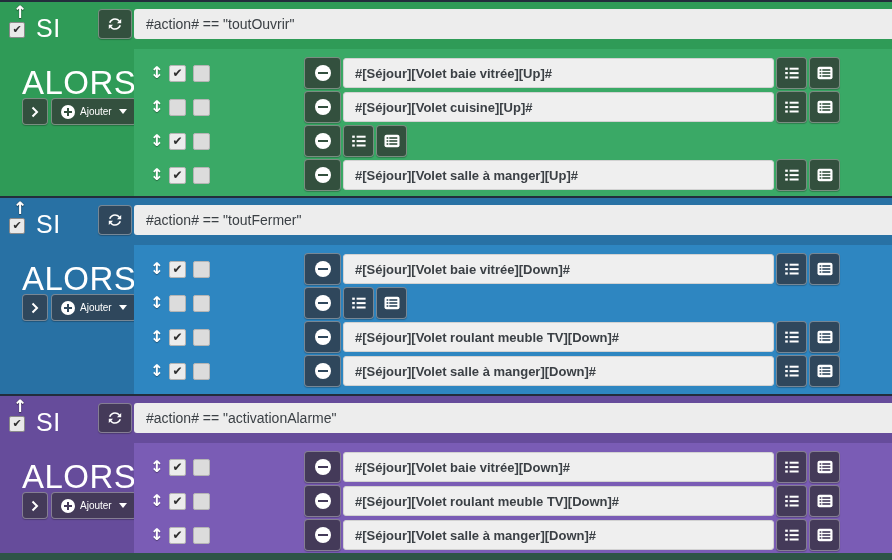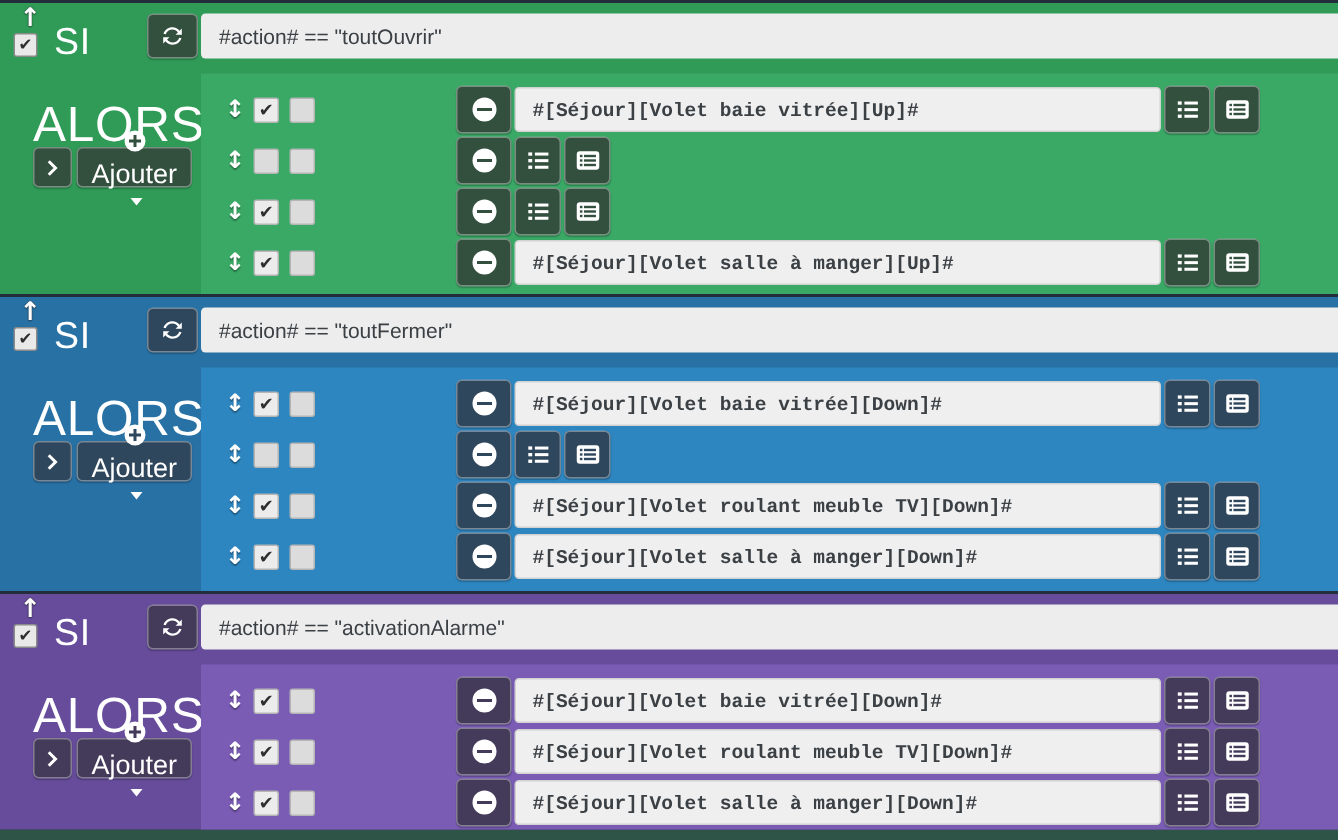--- a/index.html
+++ b/index.html
@@ -53,21 +53,21 @@
     font-size:14px;color:#3b4045;padding:0 12px;
     box-sizing:border-box;
     font-family:"Liberation Sans","DejaVu Sans",sans-serif;
   }
   .then-label{
     position:absolute;left:22px;top:62px;
     color:#fff;font-size:33px;letter-spacing:.5px;
   }
   .btn-row{position:absolute;left:22px;top:96px;display:flex;gap:3px;}
   .chev-btn{width:26px;height:27px;}
-  .add-btn{height:27px;padding:0 9px;color:#fff;font-size:18px;gap:5px;flex-direction:column;}
+  .add-btn{height:27px;padding:0 9px;color:#fff;font-size:10px;gap:5px;}
   .plus-circle{
     position:relative;width:14px;height:14px;border-radius:50%;background:#fff;flex:0 0 auto;
   }
   .plus-circle::before,.plus-circle::after{
     content:"";position:absolute;background:var(--btn);
   }
   .plus-circle::before{left:3px;right:3px;top:6px;height:2px;}
   .plus-circle::after{top:3px;bottom:3px;left:6px;width:2px;}
   .caret{
     width:0;height:0;margin-left:2px;
@@ -105,21 +105,21 @@
   .minus-circle{position:relative;width:16px;height:16px;border-radius:50%;background:#fff;}
   .minus-circle::before{
     content:"";position:absolute;left:3px;right:3px;top:7px;height:2px;
     background:var(--btn);
   }
   .row-input{
     flex:1;height:30px;min-width:0;
     background:#efefef;border:1px solid #d2d2d2;border-radius:3px;
     font-size:13px;font-weight:700;color:#3b4045;padding:0 11px;
     box-sizing:border-box;outline:none;
-    font-family:Liberation Mono, monospace;
+    font-family:Liberation Sans, sans-serif;
   }
   .icon-btn{width:31px;height:32px;flex:0 0 auto;color:var(--btn);}
 
   #bottom-strip{height:7px;background:#2e5447;}
 </style>
 </head>
 <body>
 
 <div id="blocks-root">
     <div class="block" style="--outer: #2f9b57; --inner: #3aa966; --btn: #33503e;">
@@ -186,20 +186,21 @@
     </div>
   </div>
         <div class="action-row">
     <span class="row-arrows">↕</span>
     <span class="cb"></span>
     <span class="cb"></span>
     <div class="input-group">
       <div class="dark-btn minus-btn">
         <span class="minus-circle"></span>
       </div>
+      <input class="row-input" type="text" value="#[Séjour][Volet cuisine][Up]#" style="">
       <div class="dark-btn icon-btn">
         <svg width="16" height="14" viewBox="0 0 16 14">
           <g fill="#fff">
             <rect x="1.2" y="1.6" width="2.6" height="2.2"></rect>
                   <rect x="5.6" y="1.7" width="9" height="2"></rect>
             <rect x="1.2" y="6" width="2.6" height="2.2"></rect>
                   <rect x="5.6" y="6.1" width="9" height="2"></rect>
             <rect x="1.2" y="10.4" width="2.6" height="2.2"></rect>
                   <rect x="5.6" y="10.5" width="9" height="2"></rect>
           </g>

